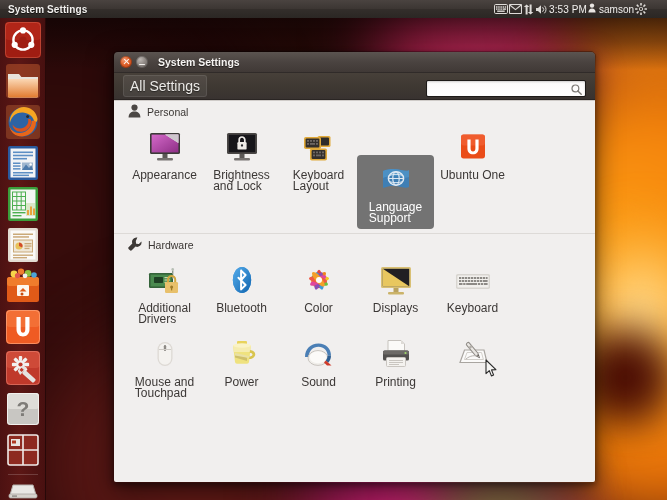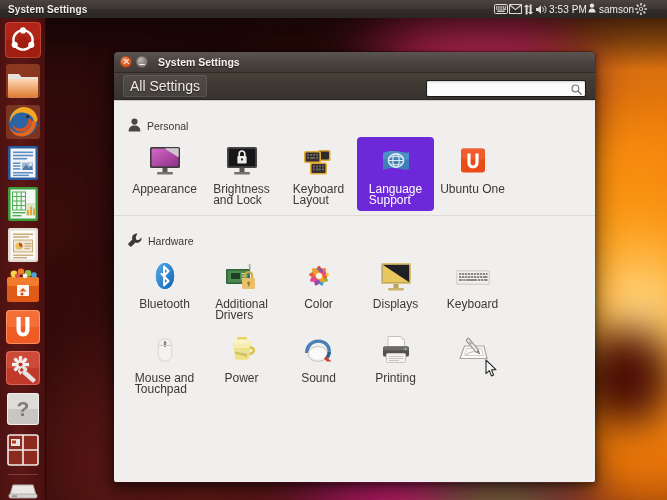--- a/index.html
+++ b/index.html
@@ -168,39 +168,39 @@
   }
   #search-icon {
     position:absolute; right:4px; top:3px; pointer-events:none;
   }
 
   #body {
     height:384px; background:#f1efee; overflow:hidden; position:relative;
     border-top:1px solid #cfcbc8;
   }
 
-  .section { padding:17px 12px 4px 12px; position:relative; }
+  .section { padding:3px 12px 4px 12px; position:relative; }
   .section + .section { border-top:1px solid #dddad7; }
   .sechead {
     display:flex; align-items:center; gap:6px;
     font-size:10.5px; color:#3a3633; margin-bottom:3px; margin-left:2px;
   }
   .sechead .lbl { font-size:10.5px; }
   .grid { display:flex; flex-wrap:wrap; }
   .cell {
     width:77px; padding:4px 2px 5px;
     display:flex; flex-direction:column; align-items:center;
     border-radius:4px; cursor:default;
   }
   .cell .ic { height:40px; display:flex; align-items:flex-end; justify-content:center; }
   .cell .cap {
     margin-top:3px; font-size:12px; color:#3c3836; line-height:11px;
     max-width:72px;
   }
-  .cell.active { background:#6d28d9; }
+  .cell.active { background:#737373;margin-top:32px; }
   .cell.active .cap { color:#ffffff; }
 
   #cursor { position:absolute; left:485px; top:359px; z-index:90; pointer-events:none; }
 </style>
 </head>
 <body>
 
 <div id="desktop">
   <div class="wp wp-dark-left"></div>
   <div class="wp wp-maroon"></div>
@@ -627,57 +627,57 @@
               <path d="M9.4 0.6 A4.4 4.4 0 0 0 4.3 6.4 L0.8 9.9 a1.6 1.6 0 0 0 0 2.3 l0.9 0.9 a1.6 1.6 0 0 0 2.3 0 l3.5 -3.5 A4.4 4.4 0 0 0 13.4 4.5 L10.9 7 L8.1 6.7 L7.8 3.9 Z" fill="#3e3a37"></path>
             </svg>
         </span>
         <span class="lbl">Hardware</span>
       </div>
       <div class="grid">
 
         <div class="cell">
           <span class="ic">
             <svg width="38" height="36" viewBox="0 0 38 36">
-              <ellipse cx="19" cy="16" rx="9.2" ry="13" fill="#1b7fd4"></ellipse>
-              <ellipse cx="19" cy="16" rx="9.2" ry="13" fill="url(#btg)"></ellipse>
-              <defs>
-                  <linearGradient id="btg" x1="0" y1="0" x2="1" y2="1">
-                    <stop offset="0" stop-color="#5fb4ef" stop-opacity=".85"></stop>
-                    <stop offset="1" stop-color="#0d5fa8" stop-opacity=".9"></stop>
-                  </linearGradient>
-                </defs>
-              <path d="M18.1 6.6 L18.1 25.4 L22.6 21 L15.4 13.8 M18.1 16 L22.6 11 L18.1 6.6" fill="none" stroke="#ffffff" stroke-width="2" stroke-linejoin="round" stroke-linecap="round"></path>
-            </svg>
-          </span>
-          <span class="cap">Bluetooth</span>
-        </div>
-
-        <div class="cell">
-          <span class="ic">
-            <svg width="38" height="36" viewBox="0 0 38 36">
               <rect x="3" y="9" width="24" height="15" rx="1.2" fill="#35633a"></rect>
               <rect x="4.6" y="10.6" width="20.8" height="11.8" fill="#4a8a4f"></rect>
               <rect x="8" y="13" width="9" height="6" rx=".8" fill="#1e3f24"></rect>
               <g fill="#c9d8a8">
                   <rect x="18.5" y="13" width="5.5" height="1.2"></rect>
                   <rect x="18.5" y="15.4" width="5.5" height="1.2"></rect>
                   <rect x="18.5" y="17.8" width="3.5" height="1.2"></rect>
                 </g>
               <g fill="#8f9a8c">
                   <rect x="26" y="6.4" width="1.4" height="4"></rect>
                   <rect x="26" y="11.6" width="1.4" height="3"></rect>
                 </g>
               <circle cx="26.7" cy="5.4" r="1.3" fill="#b7bfb4"></circle>
               <rect x="19" y="18" width="13" height="11" rx="1.3" fill="#e8c06b"></rect>
               <path d="M22 18.2 L22 15.6 a3.6 3.6 0 0 1 7.2 0 L29.2 18.2" fill="none" stroke="#d1a53f" stroke-width="2"></path>
               <circle cx="25.6" cy="23" r="1.5" fill="#9d7a28"></circle>
               <rect x="25" y="23.4" width="1.2" height="3" fill="#9d7a28"></rect>
             </svg>
           </span>
           <span class="cap">Additional<br>Drivers</span>
+        </div>
+
+        <div class="cell">
+          <span class="ic">
+            <svg width="38" height="36" viewBox="0 0 38 36">
+              <ellipse cx="19" cy="16" rx="9.2" ry="13" fill="#1b7fd4"></ellipse>
+              <ellipse cx="19" cy="16" rx="9.2" ry="13" fill="url(#btg)"></ellipse>
+              <defs>
+                  <linearGradient id="btg" x1="0" y1="0" x2="1" y2="1">
+                    <stop offset="0" stop-color="#5fb4ef" stop-opacity=".85"></stop>
+                    <stop offset="1" stop-color="#0d5fa8" stop-opacity=".9"></stop>
+                  </linearGradient>
+                </defs>
+              <path d="M18.1 6.6 L18.1 25.4 L22.6 21 L15.4 13.8 M18.1 16 L22.6 11 L18.1 6.6" fill="none" stroke="#ffffff" stroke-width="2" stroke-linejoin="round" stroke-linecap="round"></path>
+            </svg>
+          </span>
+          <span class="cap">Bluetooth</span>
         </div>
 
         <div class="cell">
           <span class="ic">
             <svg width="38" height="36" viewBox="0 0 38 36">
               <g transform="translate(19,16)">
                 <g>
                   <ellipse rx="3.1" ry="9.2" cy="-1" fill="#e8443a" transform="rotate(0)"></ellipse>
                   <ellipse rx="3.1" ry="9.2" cy="-1" fill="#f0821e" transform="rotate(40)"></ellipse>
                   <ellipse rx="3.1" ry="9.2" cy="-1" fill="#f3c922" transform="rotate(80)"></ellipse>

